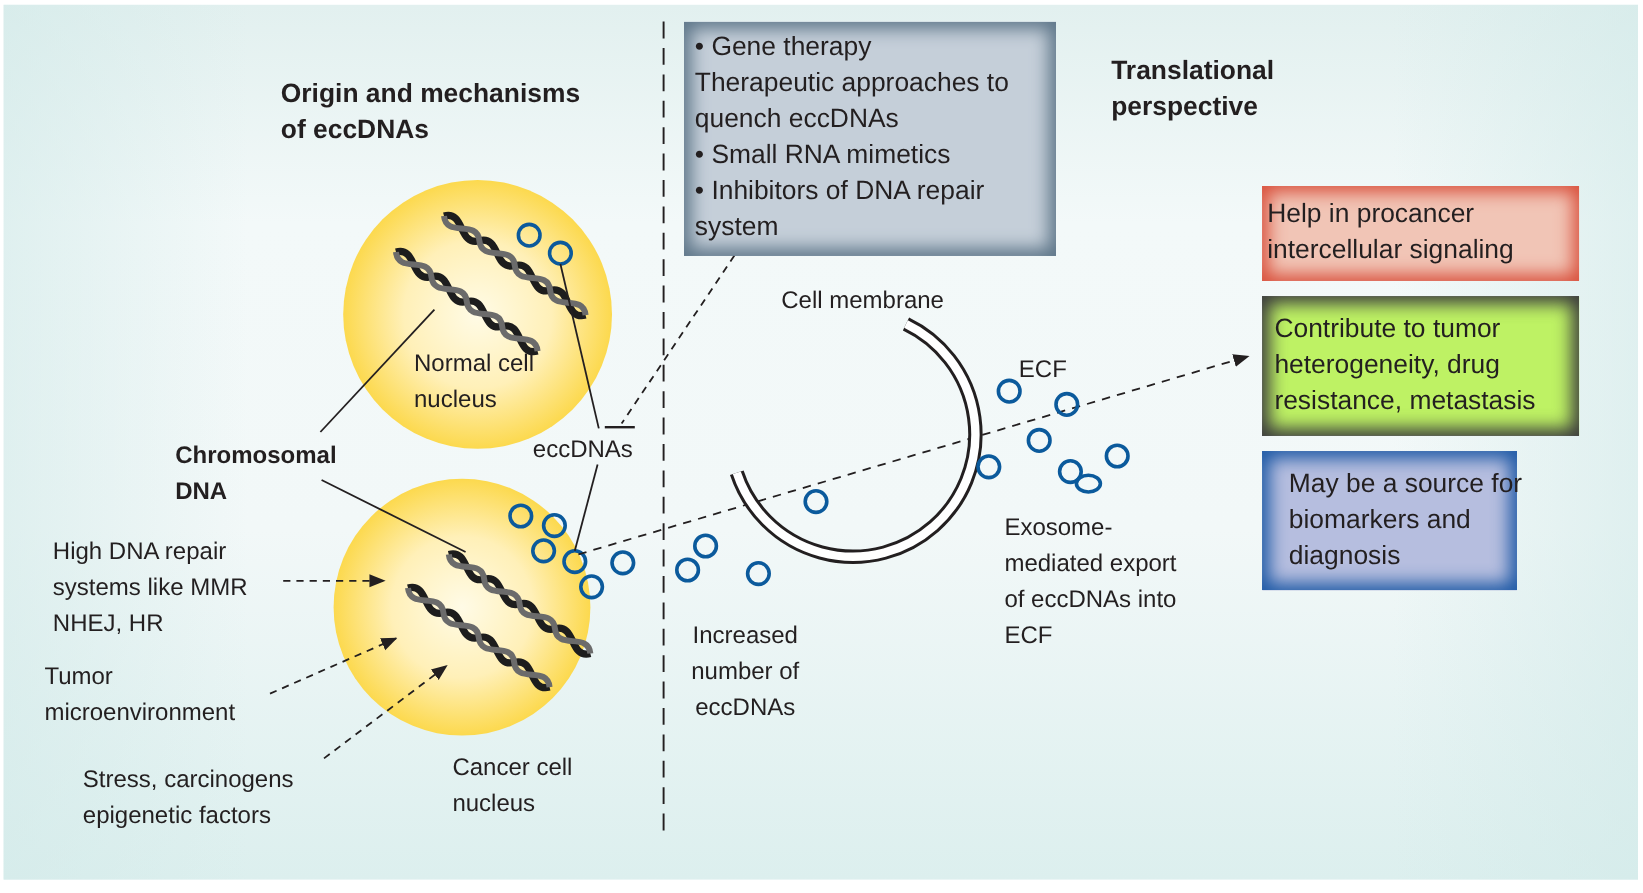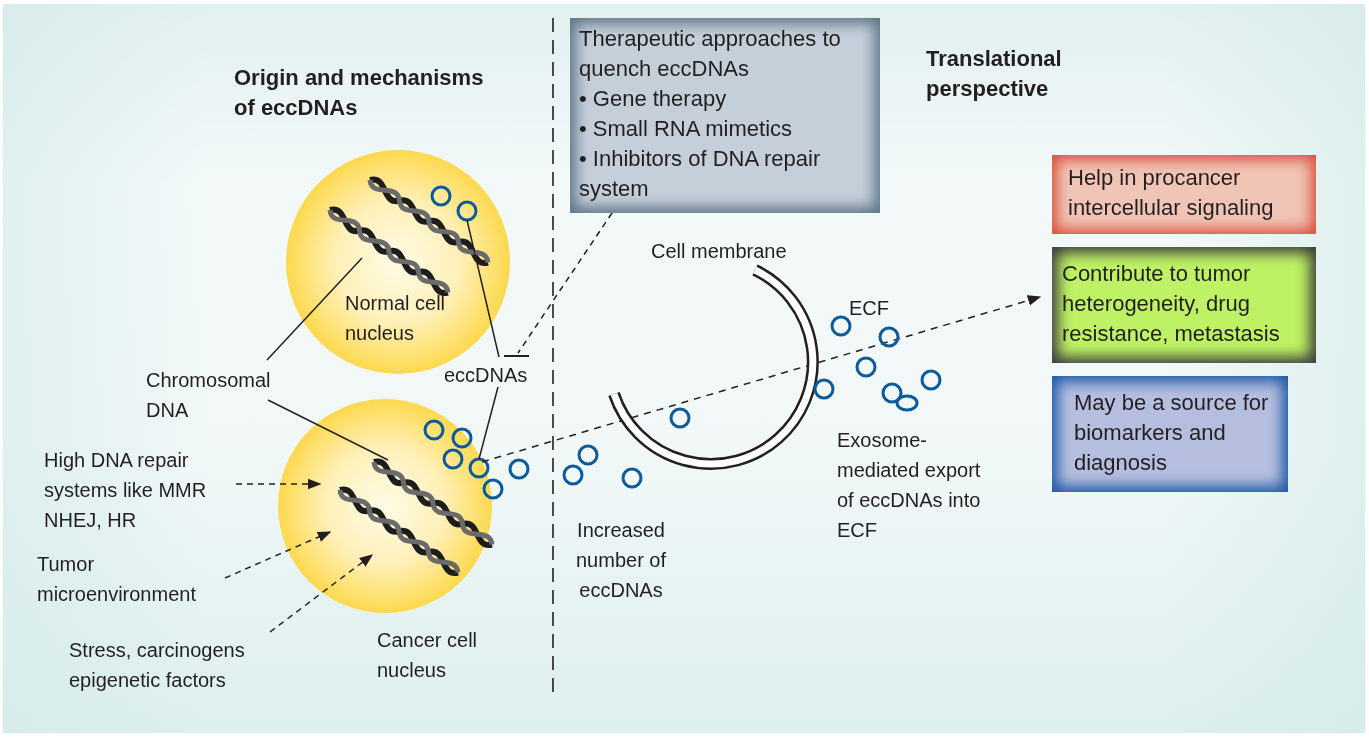--- a/index.html
+++ b/index.html
@@ -9,25 +9,25 @@
            background: linear-gradient(180deg, #e2f0ef 0%, #f3f9f9 25%, #f2f8f8 60%, #dcefee 100%); }
   .panel::before { content: ""; position: absolute; inset: 0;
            background: linear-gradient(90deg, rgba(210,234,233,0.6) 0%, rgba(255,255,255,0) 15%, rgba(255,255,255,0) 85%, rgba(210,234,233,0.6) 100%); }
   svg.art { position: absolute; left: 0; top: 0; width: 1369px; height: 744px; }
   .lbl { position: absolute; font-size: 20px; line-height: 30px; white-space: pre; }
   .hdr { position: absolute; font-size: 22px; line-height: 30px; font-weight: bold; white-space: pre; }
   .box { position: absolute; font-size: 22px; line-height: 30px; box-sizing: border-box; white-space: pre; }
   .box-thera { left: 570px; top: 18px; width: 310px; height: 195px; padding: 6px 0 0 9px;
                background: #c5cfd9;
                box-shadow: inset 0 0 14px 6px #5e7689; }
-  .box-red { left: 1052px; top: 155px; width: 264px; height: 79px; padding: 8px 0 0 16px;
+  .box-red { left: 1052px; top: 155px; width: 264px; height: 79px; padding: 8px 0 0 4px;
              background: #f1c5b6; box-shadow: inset 0 0 14px 5px #d9503c; }
   .box-gray { left: 1052px; top: 247px; width: 264px; height: 116px; padding: 12px 0 0 10px;
               background: #bef264; box-shadow: inset 0 0 14px 6px #3b3b3d; }
-  .box-blue { left: 1052px; top: 376px; width: 236px; height: 116px; padding: 12px 0 0 22px;
+  .box-blue { left: 1052px; top: 376px; width: 212px; height: 116px; padding: 12px 0 0 22px;
               background: #b6bedf; box-shadow: inset 0 0 14px 6px #1f5aa6; }
 </style>
 </head>
 <body>
 
 <div class="panel"></div>
 
 <svg class="art" viewBox="0 0 1369 744" xmlns="http://www.w3.org/2000/svg">
   <defs>
     <radialGradient id="nucGrad" cx="50%" cy="50%" r="50%">
@@ -94,35 +94,35 @@
     <circle cx="892" cy="393" r="9"></circle>
     <ellipse cx="907" cy="403" rx="10" ry="7"></ellipse>
     <circle cx="931" cy="380" r="9"></circle>
   </g>
 </svg>
 
 <div class="hdr" style="left:234px; top:63px;">Origin and mechanisms
 of eccDNAs</div>
 <div class="lbl" style="left:345px; top:288px;">Normal cell
 nucleus</div>
-<div class="lbl" style="left:146px; top:365px;">Chromosomal
+<div class="lbl" style="left:146px; top:365px;font-weight:bold;">Chromosomal
 DNA</div>
 <div class="lbl" style="left:444px; top:360px;">eccDNAs</div>
 <div class="lbl" style="left:44px; top:445px;">High DNA repair
 systems like MMR
 NHEJ, HR</div>
 <div class="lbl" style="left:37px; top:549px;">Tumor
 microenvironment</div>
 <div class="lbl" style="left:69px; top:635px;">Stress, carcinogens
 epigenetic factors</div>
 <div class="lbl" style="left:377px; top:625px;">Cancer cell
 nucleus</div>
 
-<div class="box box-thera"><div>Therapeutic approaches to
-quench eccDNAs</div><div>• Gene therapy</div><div>• Small RNA mimetics</div><div>• Inhibitors of DNA repair
+<div class="box box-thera"><div>• Gene therapy</div><div>Therapeutic approaches to
+quench eccDNAs</div><div>• Small RNA mimetics</div><div>• Inhibitors of DNA repair
 system</div></div>
 
 <div class="lbl" style="left:651px; top:236px;">Cell membrane</div>
 <div class="lbl" style="left:849px; top:293px;">ECF</div>
 <div class="lbl" style="left:576px; top:515px;text-align:center;">Increased
 number of
 eccDNAs</div>
 <div class="lbl" style="left:837px; top:425px;">Exosome-
 mediated export
 of eccDNAs into

